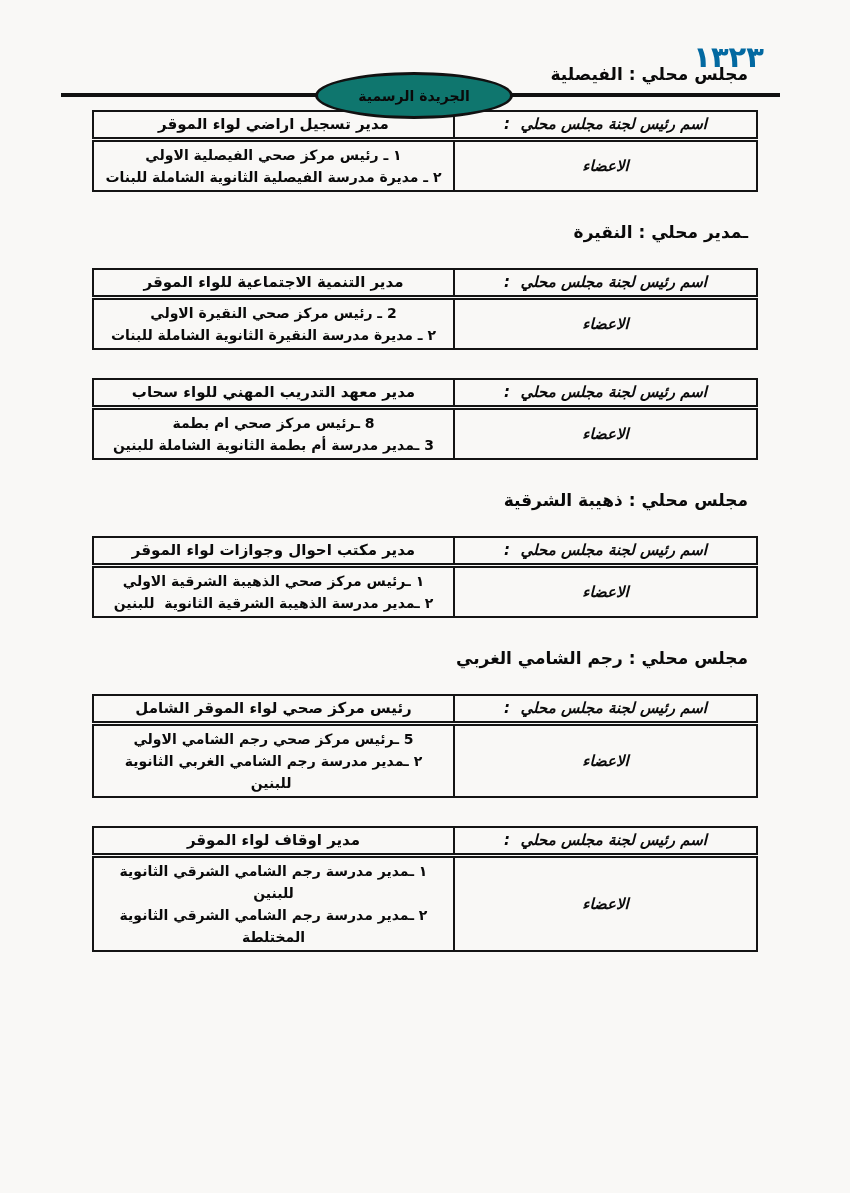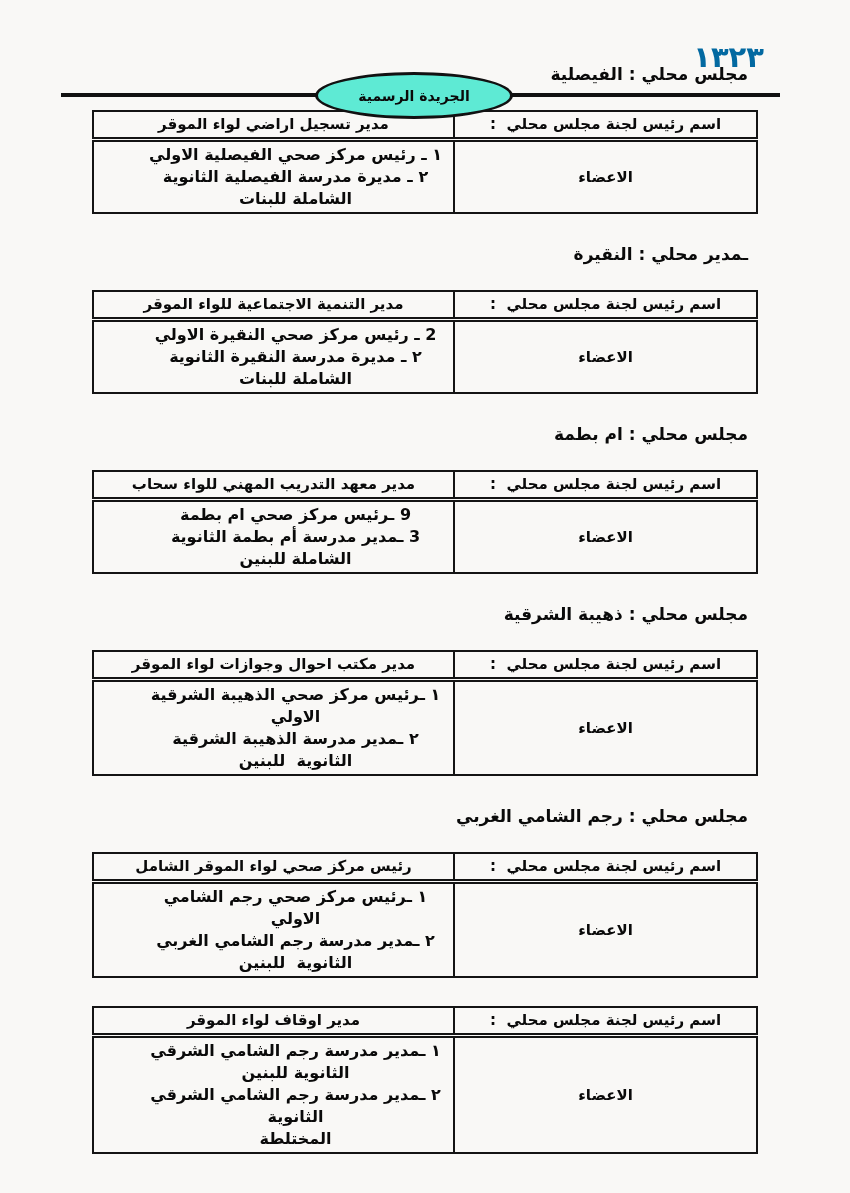--- a/index.html
+++ b/index.html
@@ -19,21 +19,21 @@
     font-size:29px;font-weight:bold;letter-spacing:5px;
     color:#0369a1;
   }
   .rule{
     position:absolute;top:93px;left:61px;width:719px;height:4px;
     background:#111;
   }
   .oval{
     position:absolute;top:72px;left:315px;width:198px;height:47px;
     border:3px solid #111;border-radius:50%;
-    background:#5eead4;
+    background:#0f766e;
     display:flex;align-items:center;justify-content:center;
     box-sizing:border-box;
   }
   .oval-title{font-size:14px;font-weight:bold;}
 
   
   .content{padding-top:62px;}
   .council{margin-bottom:28px;}
   .heading{
     margin:0 0 24px 0;
@@ -57,28 +57,27 @@
     padding:2px 6px;
     font-size:15px;
     line-height:21px;
     box-sizing:border-box;
   }
   .chairman-row td{
     height:25px;
     border-bottom:5px double #141414;
   }
   .members-row td{height:48px;}
-  .label-col{width:303px;}
+  .label-col{width:303px;font-style:italic;}
   .value-col{width:361px;border-radius:13px;}
   .member{
     white-space:pre-line;
-    font-size:16px;
+    font-size:14px;
     line-height:22px;
     text-align:center;
-    margin-left:44px;
   }
 </style>
 </head>
 <body>
 
 <div class="page">
 
   <div class="page-number">١٣٢٣</div>
 
   <div class="rule"></div>
@@ -120,31 +119,30 @@
             <td class="value-col">
               <div class="member">2 ـ رئيس مركز صحي النقيرة الاولي</div>
               <div class="member">٢ ـ مديرة مدرسة النقيرة الثانوية الشاملة للبنات</div>
             </td>
           </tr>
         </tbody>
       </table>
     </section>
 
     <section class="council">
-      <h2 class="heading">مجلس محلي : ام بطمة</h2>
       <table class="council-table">
         <tbody>
           <tr class="chairman-row">
             <td class="label-col">اسم رئيس لجنة مجلس محلي &nbsp;:</td>
             <td class="value-col">مدير معهد التدريب المهني للواء سحاب</td>
           </tr>
           <tr class="members-row">
             <td class="label-col">الاعضاء</td>
             <td class="value-col">
-              <div class="member">9 ـرئيس مركز صحي ام بطمة</div>
+              <div class="member">8 ـرئيس مركز صحي ام بطمة</div>
               <div class="member">3 ـمدير مدرسة أم بطمة الثانوية الشاملة للبنين</div>
             </td>
           </tr>
         </tbody>
       </table>
     </section>
 
     <section class="council">
       <h2 class="heading">مجلس محلي : ذهيبة الشرقية</h2>
       <table class="council-table">
@@ -168,21 +166,21 @@
       <h2 class="heading">مجلس محلي : رجم الشامي الغربي</h2>
       <table class="council-table">
         <tbody>
           <tr class="chairman-row">
             <td class="label-col">اسم رئيس لجنة مجلس محلي &nbsp;:</td>
             <td class="value-col">رئيس مركز صحي لواء الموقر الشامل</td>
           </tr>
           <tr class="members-row">
             <td class="label-col">الاعضاء</td>
             <td class="value-col">
-              <div class="member">١ ـرئيس مركز صحي رجم الشامي الاولي</div>
+              <div class="member">5 ـرئيس مركز صحي رجم الشامي الاولي</div>
               <div class="member">٢ ـمدير مدرسة رجم الشامي الغربي الثانوية &nbsp;للبنين</div>
             </td>
           </tr>
         </tbody>
       </table>
     </section>
 
     <section class="council">
       <table class="council-table">
         <tbody>

